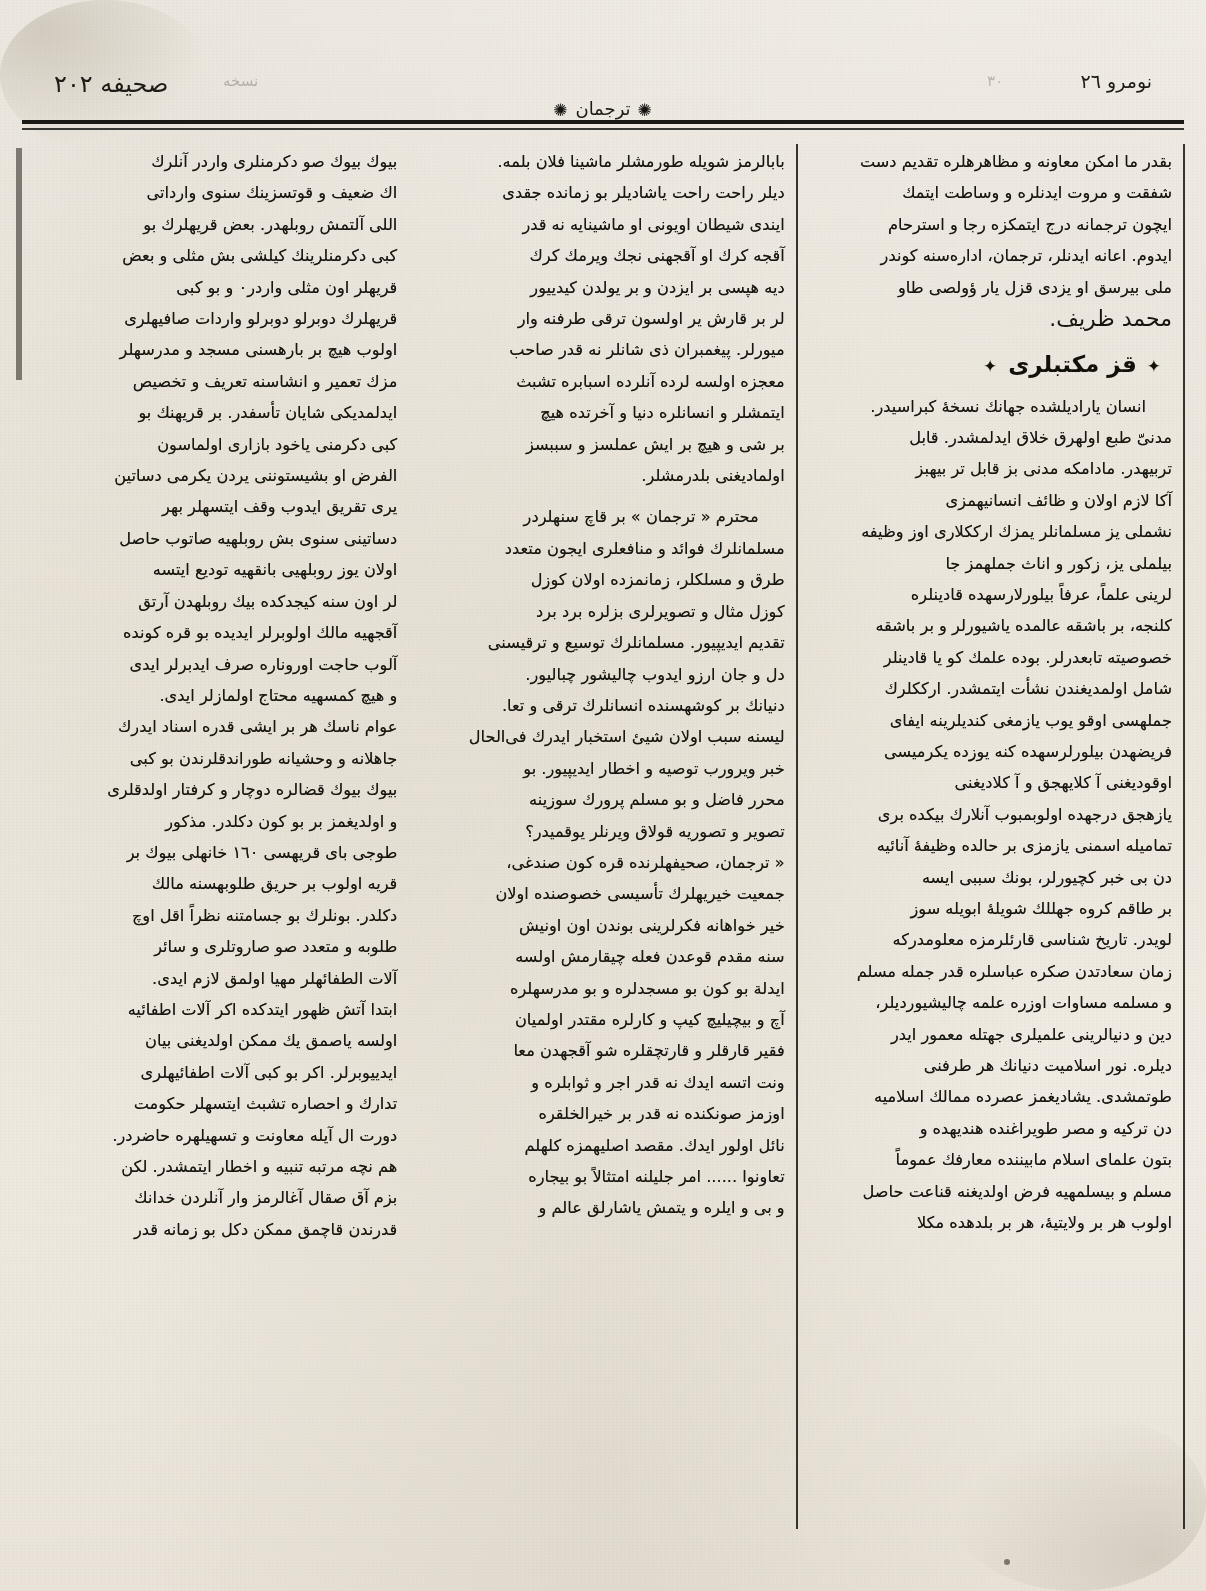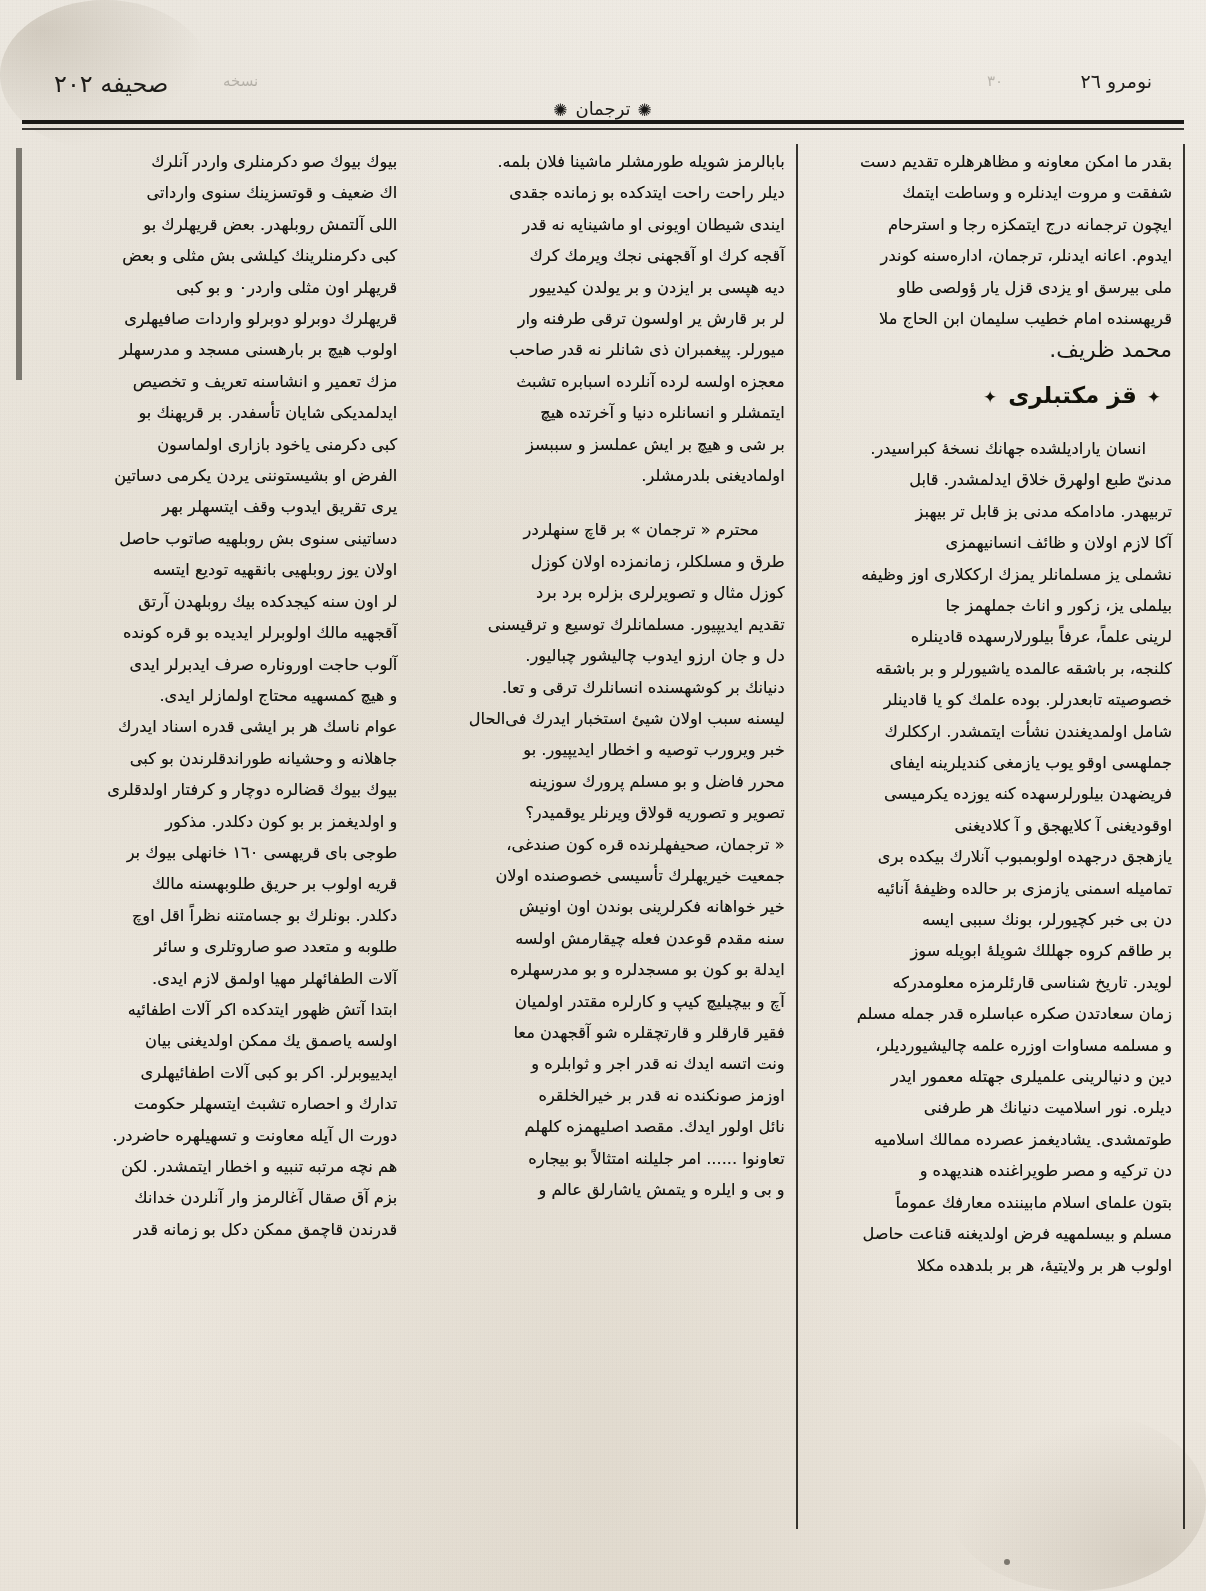--- a/index.html
+++ b/index.html
@@ -119,21 +119,21 @@
   }
   .line {
     font-size: 16.2px;
     line-height: 31.4px;
     color: #16150f;
     white-space: nowrap;
     letter-spacing: 0px;
     font-family: "DejaVu Sans", sans-serif;
     text-shadow: 0 0 0.6px rgba(20,18,14,0.55);
   }
-  .line.ind { padding-right: 26px; margin-top: 13px; }
+  .line.ind { padding-right: 26px; }
 
   
   .heading {
     text-align: left;
     font-size: 23px;
     line-height: 46px;
     color: #121109;
     font-weight: bold;
     white-space: nowrap;
     margin: 6px 0 2px 0;
@@ -246,32 +246,33 @@
         <div class="line">دورت ال آیله معاونت و تسهیلهره حاضردر.</div>
         <div class="line">هم نچه مرتبه تنبیه و اخطار ایتمشدر. لکن</div>
         <div class="line">بزم آق صقال آغالرمز وار آنلردن خدانك</div>
         <div class="line">قدرندن قاچمق ممکن دکل بو زمانه  قدر</div>
       </div>
     </div>
 
     <div class="col">
       <div class="col-inner">
         <div class="line">بابالرمز شویله طورمشلر ماشینا فلان بلمه.</div>
-        <div class="line">دیلر راحت راحت ایتدکده بو زمانده جقدی</div>
+        <div class="line">دیلر راحت راحت یاشادیلر بو زمانده جقدی</div>
         <div class="line">ایندی شیطان اویونی او ماشینایه نه قدر</div>
         <div class="line">آقجه کرك او آقجهنی نجك  ویرمك کرك</div>
         <div class="line">دیه هپسی بر ایزدن و بر یولدن کیدییور</div>
         <div class="line">لر بر قارش یر اولسون ترقی طرفنه وار</div>
         <div class="line">میورلر. پیغمبران ذی شانلر نه قدر صاحب</div>
         <div class="line">معجزه اولسه لرده آنلرده اسبابره تشبث</div>
         <div class="line">ایتمشلر و انسانلره دنیا و آخرتده هیچ</div>
         <div class="line">بر شی و هیچ بر ایش عملسز و سببسز</div>
         <div class="line">اولمادیغنی بلدرمشلر.</div>
         <div class="gap"></div>
         <div class="line ind">محترم « ترجمان » بر قاچ سنهلردر</div>
+        <div class="line">مسلمانلرك فوائد و منافعلری ایجون متعدد</div>
         <div class="line">طرق و مسلکلر، زمانمزده اولان کوزل</div>
         <div class="line">کوزل مثال و تصویرلری بزلره برد برد</div>
         <div class="line">تقدیم ایدیپیور. مسلمانلرك توسیع و ترقیسنی</div>
         <div class="line">دل و جان ارزو ایدوب چالیشور چبالیور.</div>
         <div class="line">دنیانك بر کوشهسنده انسانلرك ترقی و تعا.</div>
         <div class="line">لیسنه سبب اولان شیئ استخبار ایدرك فی‌الحال</div>
         <div class="line">خبر ویرورب توصیه و اخطار ایدیپیور. بو</div>
         <div class="line">محرر فاضل  و بو مسلم پرورك سوزینه</div>
         <div class="line">تصویر و تصوریه قولاق ویرنلر یوقمیدر؟</div>
         <div class="line">« ترجمان، صحیفهلرنده قره کون صندغی،</div>
@@ -289,21 +290,20 @@
       </div>
     </div>
 
     <div class="col">
       <div class="col-inner">
         <div class="line">بقدر ما امکن معاونه و مظاهرهلره تقدیم دست</div>
         <div class="line">شفقت و مروت ایدنلره و وساطت ایتمك</div>
         <div class="line">ایچون ترجمانه درج ایتمکزه رجا و استرحام</div>
         <div class="line">ایدوم. اعانه ایدنلر، ترجمان، اداره‌سنه کوندر</div>
         <div class="line">ملی بیرسق او یزدی قزل یار ؤولصی طاو</div>
-        <div class="line">قریهسنده امام خطیب سلیمان ابن الحاج ملا</div>
         <div class="sig">محمد ظریف.</div>
 
         <div class="heading">
           <span class="orn">✦</span><span>قز مکتبلری</span><span class="orn">✦</span>
         </div>
 
         <div class="line ind">انسان یارادیلشده جهانك نسخهٔ کبراسیدر.</div>
         <div class="line">مدنیّ طبع اولهرق خلاق ایدلمشدر. قابل</div>
         <div class="line">تربیهدر. مادامکه مدنی بز قابل تر بیهبز</div>
         <div class="line">آکا لازم اولان و ظائف انسانیهمزی</div>

